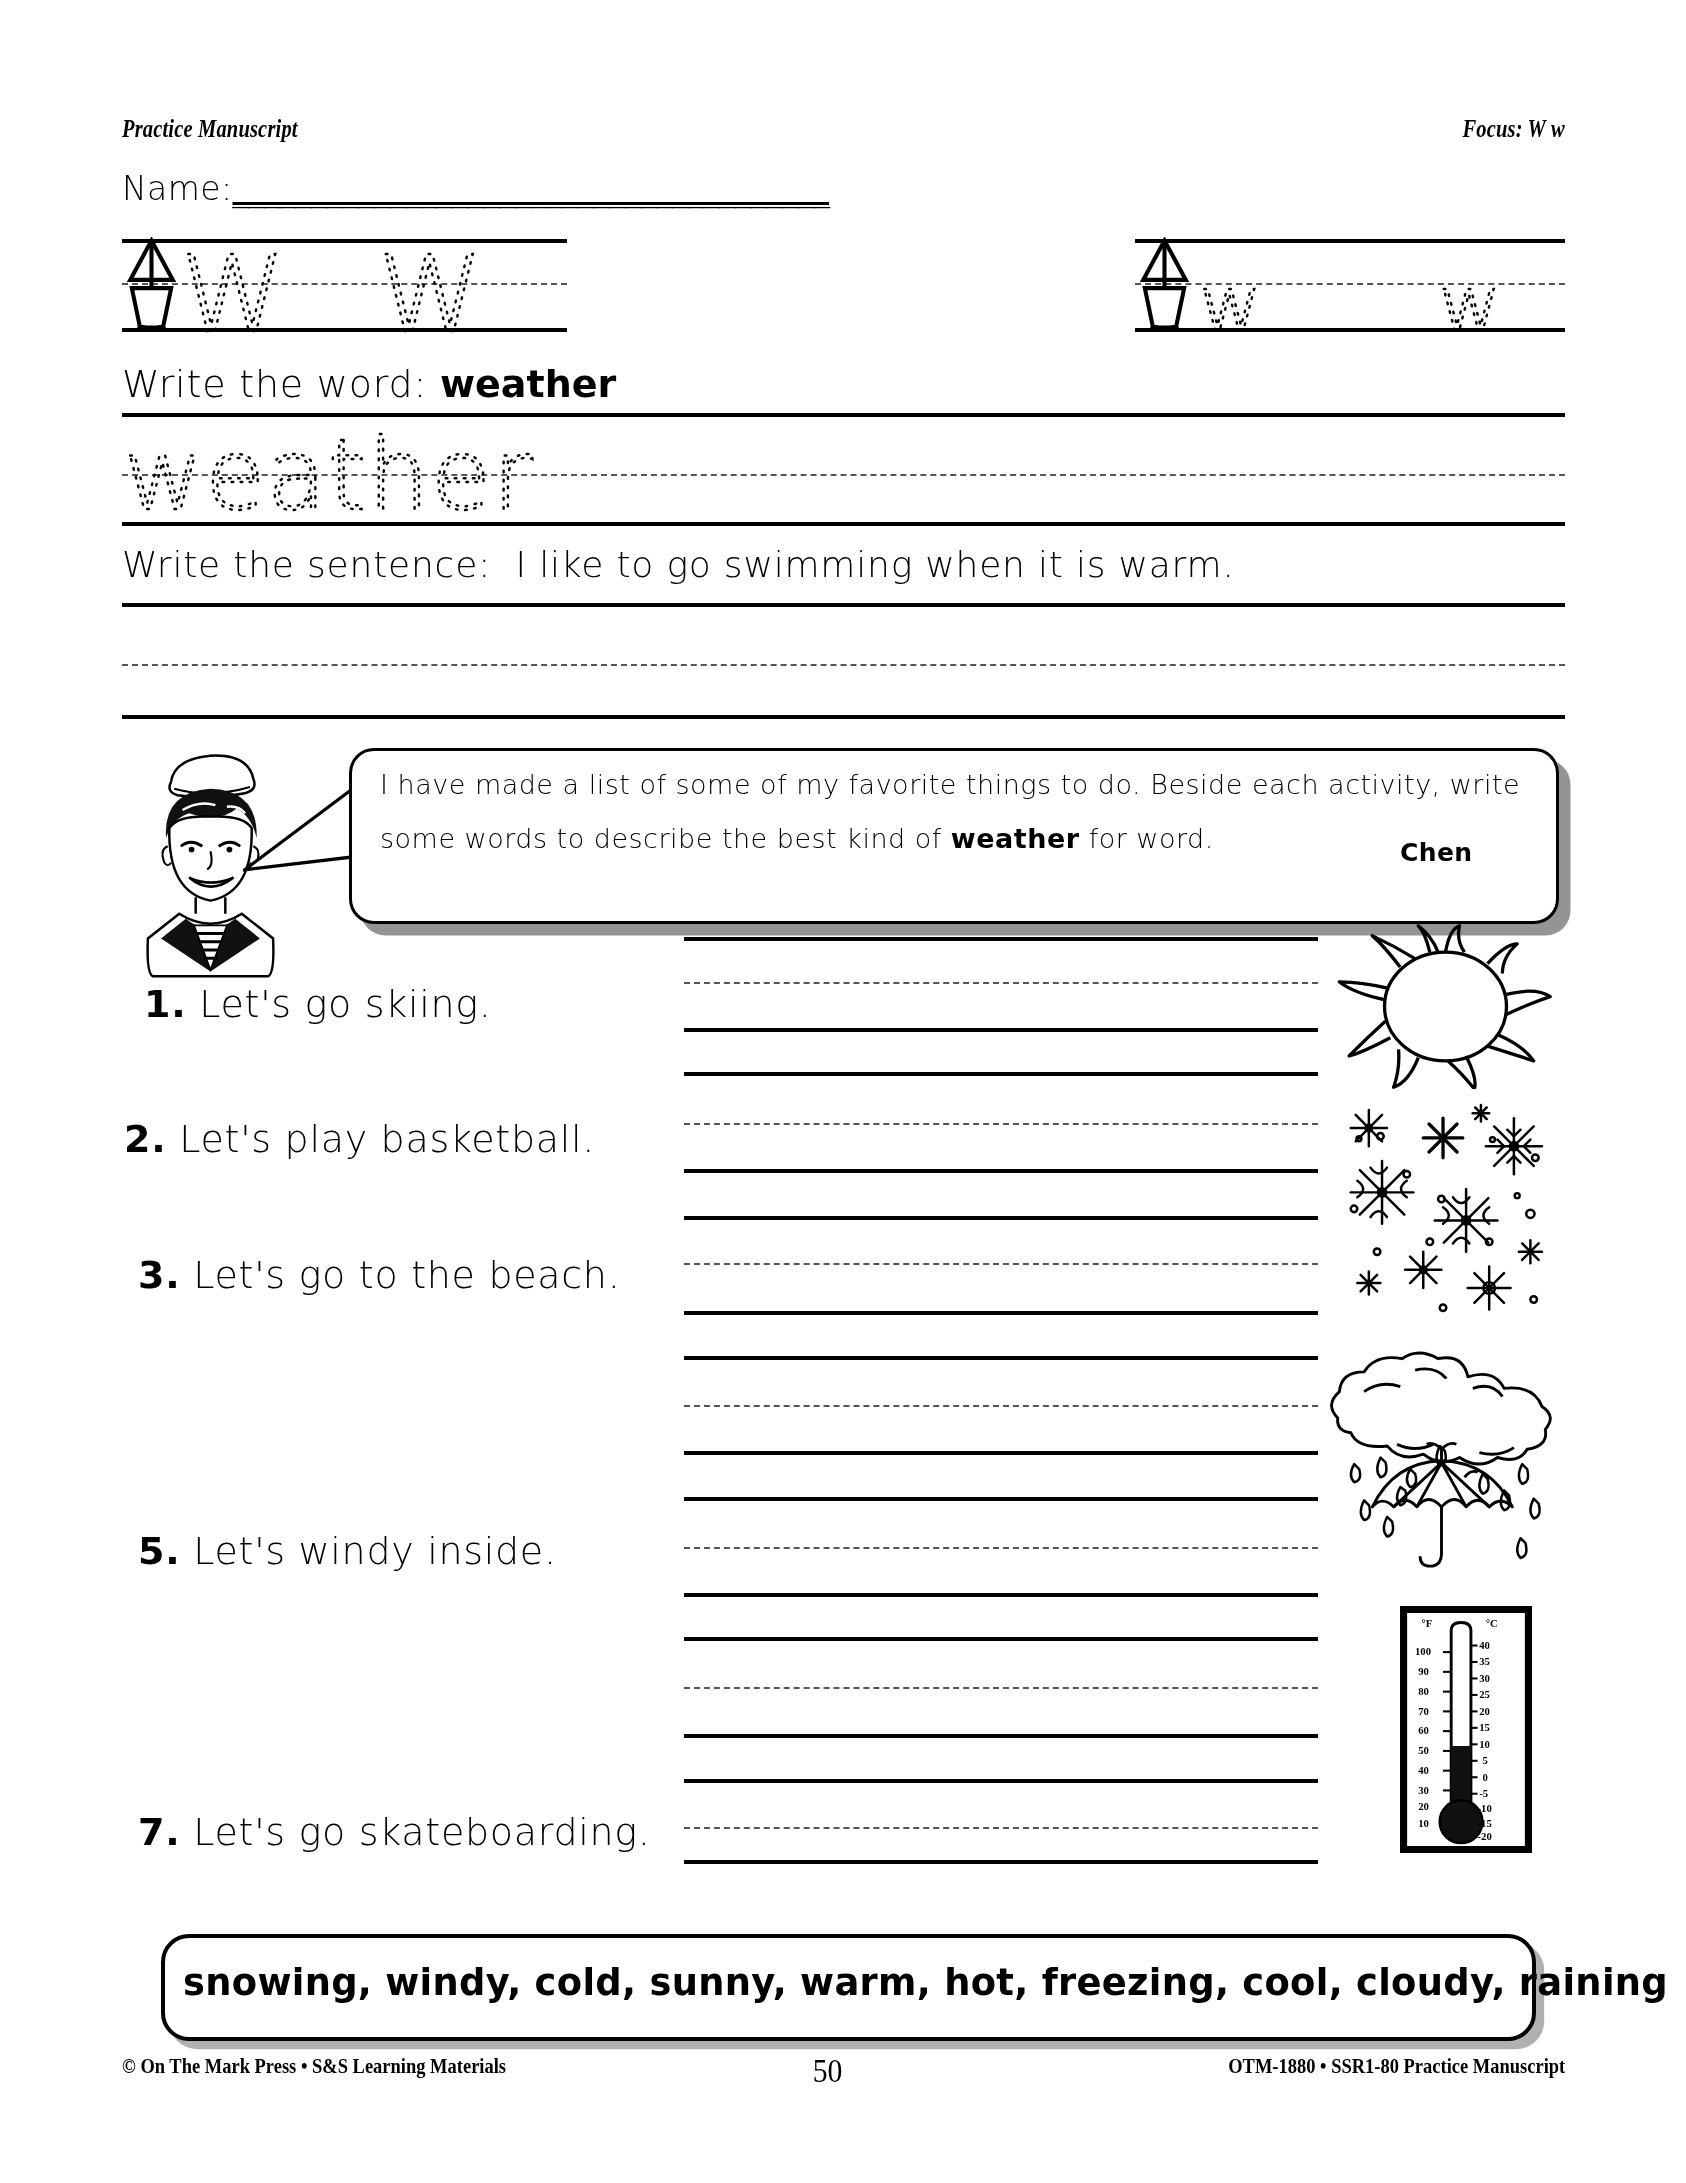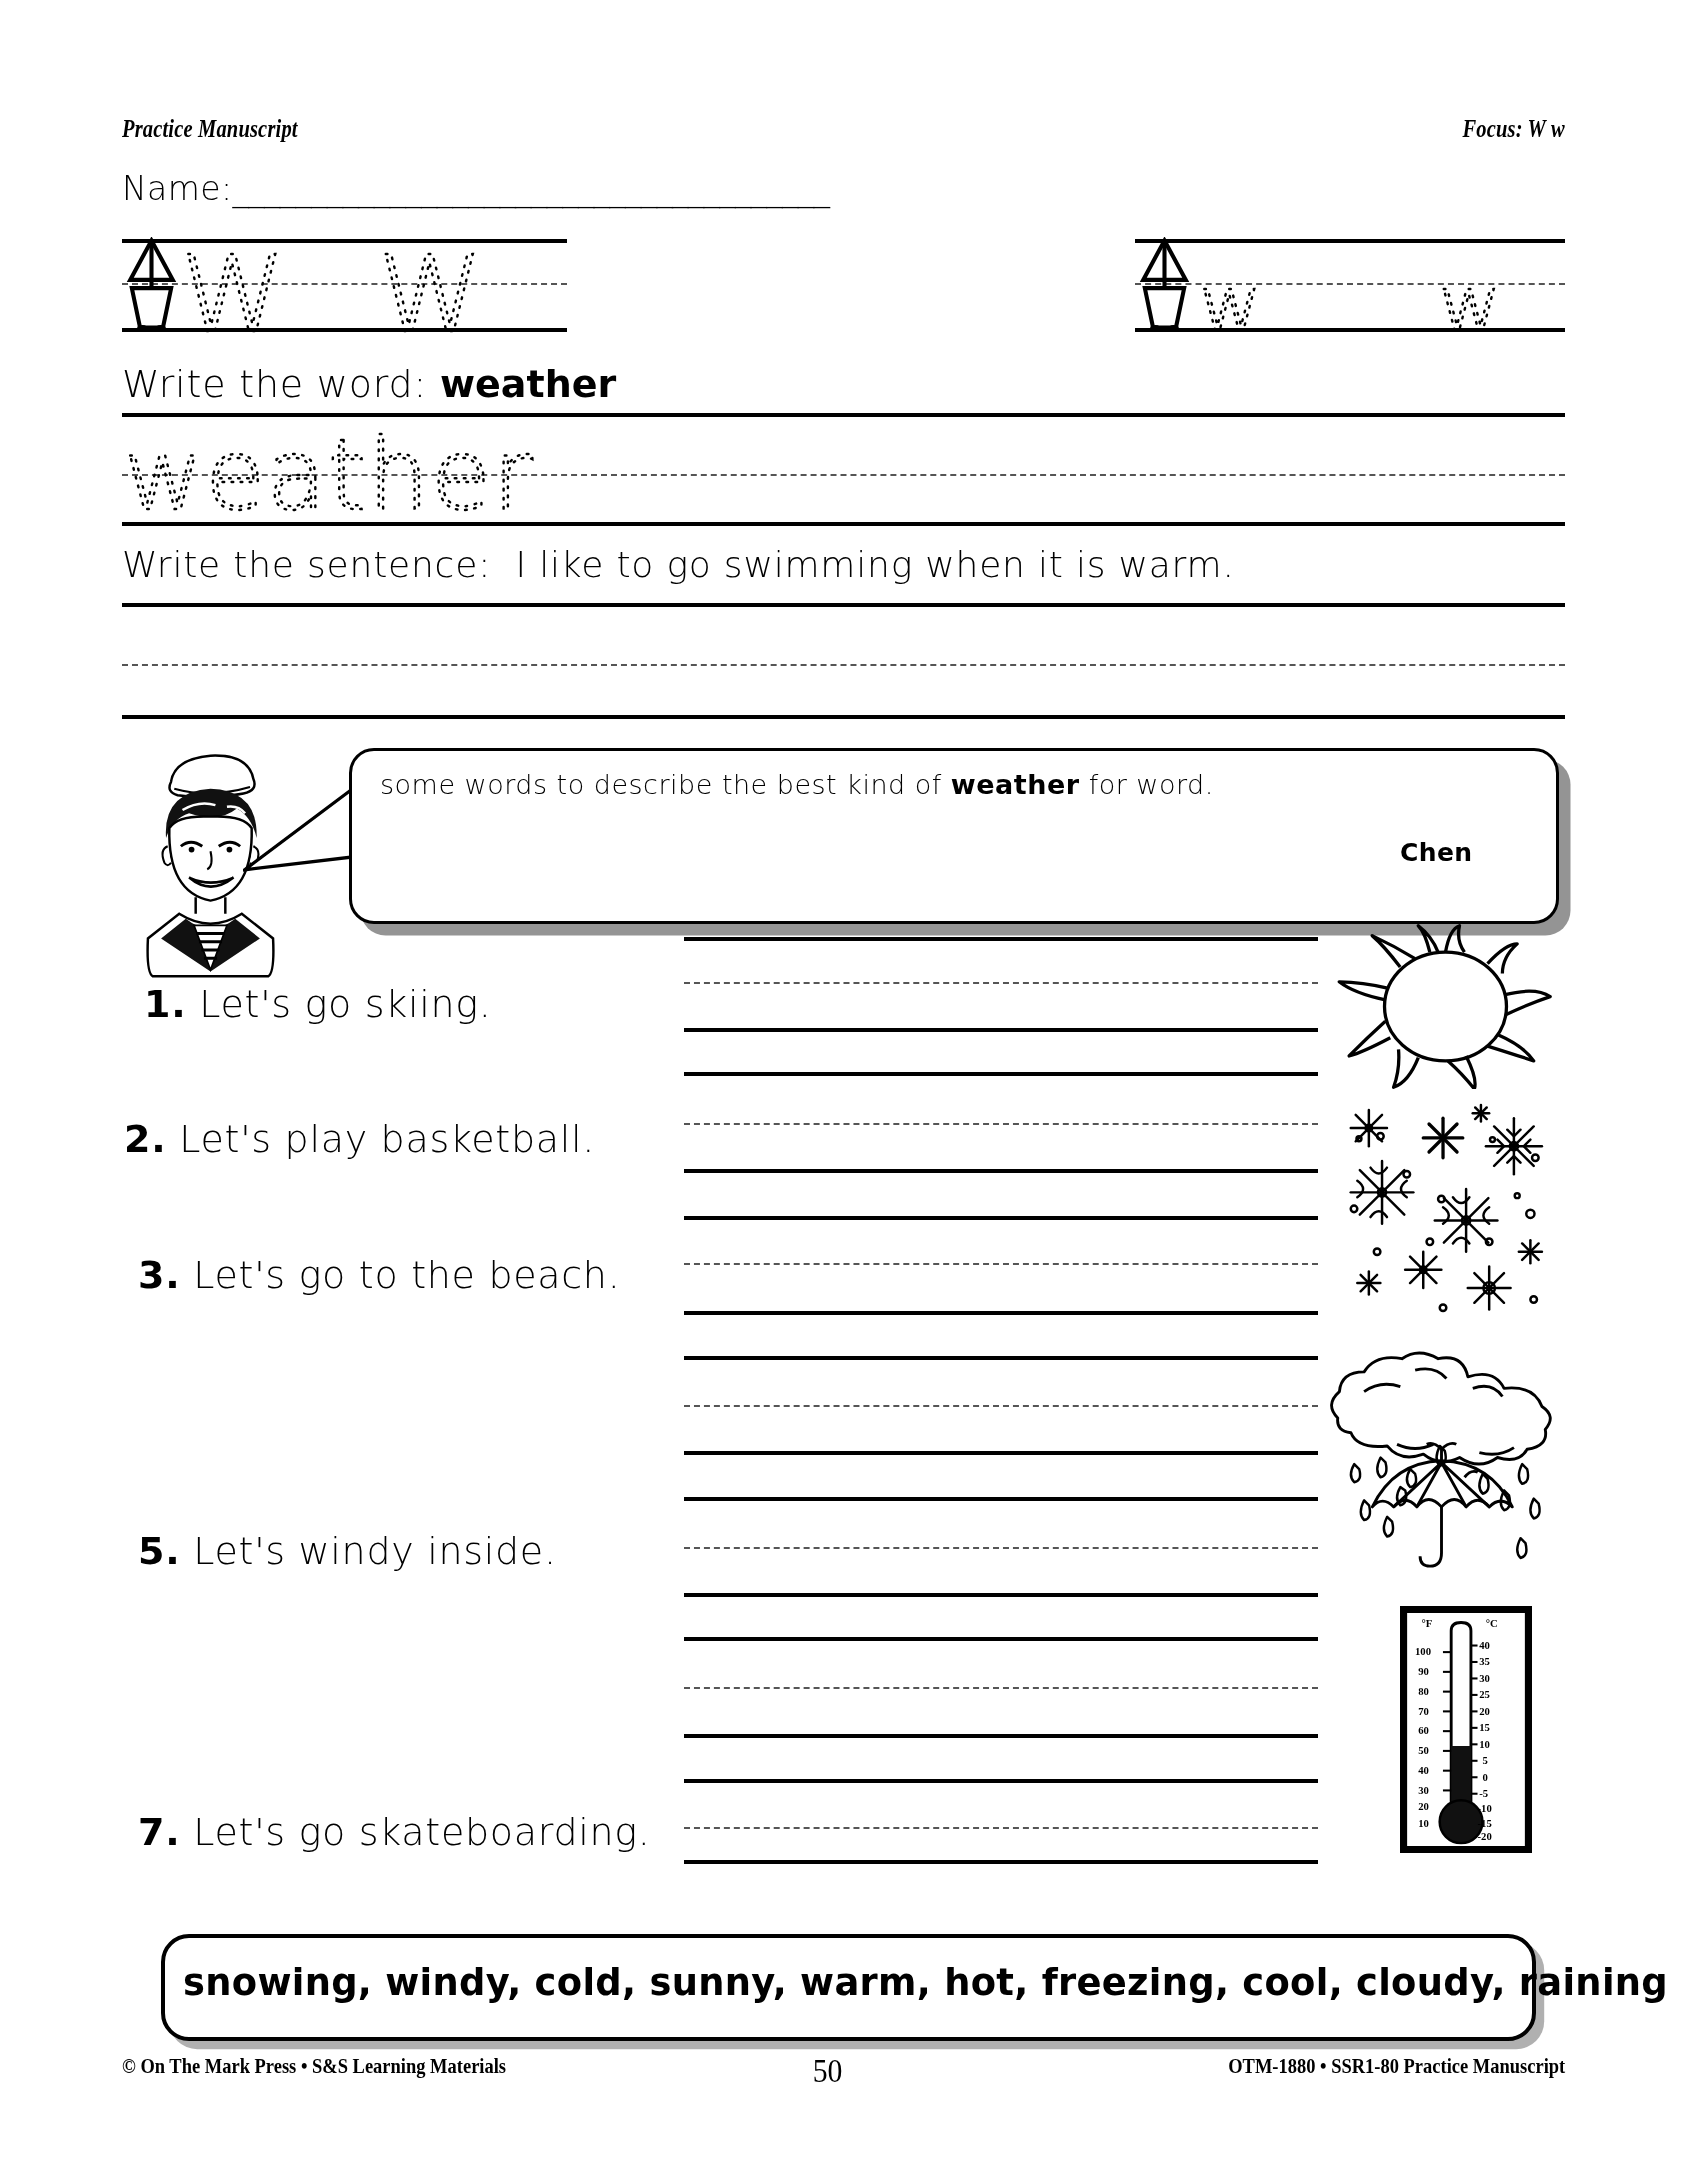--- a/index.html
+++ b/index.html
@@ -23,21 +23,21 @@
   }
   .hdr-l{left:0;transform-origin:left center;}
   .hdr-r{right:0;transform-origin:right center;}
 
   .nameline{
     position:absolute;top:169px;left:122px;
     font-family:"DejaVu Sans",sans-serif;
     font-size:33px;font-weight:300;letter-spacing:0.4px;
     white-space:nowrap;
   }
-  .nameline .rule{letter-spacing:-0.8px;}
+  .nameline .rule{letter-spacing:-0.8px;text-decoration:underline;}
 
   
   .solid{position:absolute;height:0;border-top:4.1px solid #000;}
   .dash{position:absolute;height:0;border-top:2.5px dashed #555;}
 
   
   .strip{position:absolute;}
   .startmark{position:absolute;width:58px;}
   .startmark svg{display:block;}
 
@@ -245,20 +245,21 @@
   </div>
 
   <div class="tail" style="left:243px;top:781px;">
     <svg width="115" height="107" viewBox="0 0 140 130">
       <path d="M138 6 L2 108 L136 92 Z" fill="#fff" stroke="#000" stroke-width="4"></path>
       <line x1="136" y1="6" x2="136" y2="94" stroke="#fff" stroke-width="8"></line>
     </svg>
   </div>
   <div class="bubble" style="left:349px;top:748px;width:1204px;height:170px;"></div>
   <div class="bubble-txt" style="left:380px;top:758px;width:1153px;">
+    <div>I have made a list of some of my favorite things to do.  Beside each activity, write</div>
     <div>
       <span>some words to describe the best kind of </span><b>weather</b><span> for word.</span>
     </div>
   </div>
   <div class="bubble-sign" style="left:1400px;top:838px;">Chen</div>
 
   <div class="item" style="left:144px;top:982px;">
     <span class="num">1.</span><span>Let's go skiing.</span>
   </div>
   <div class="item" style="left:124px;top:1117px;">

